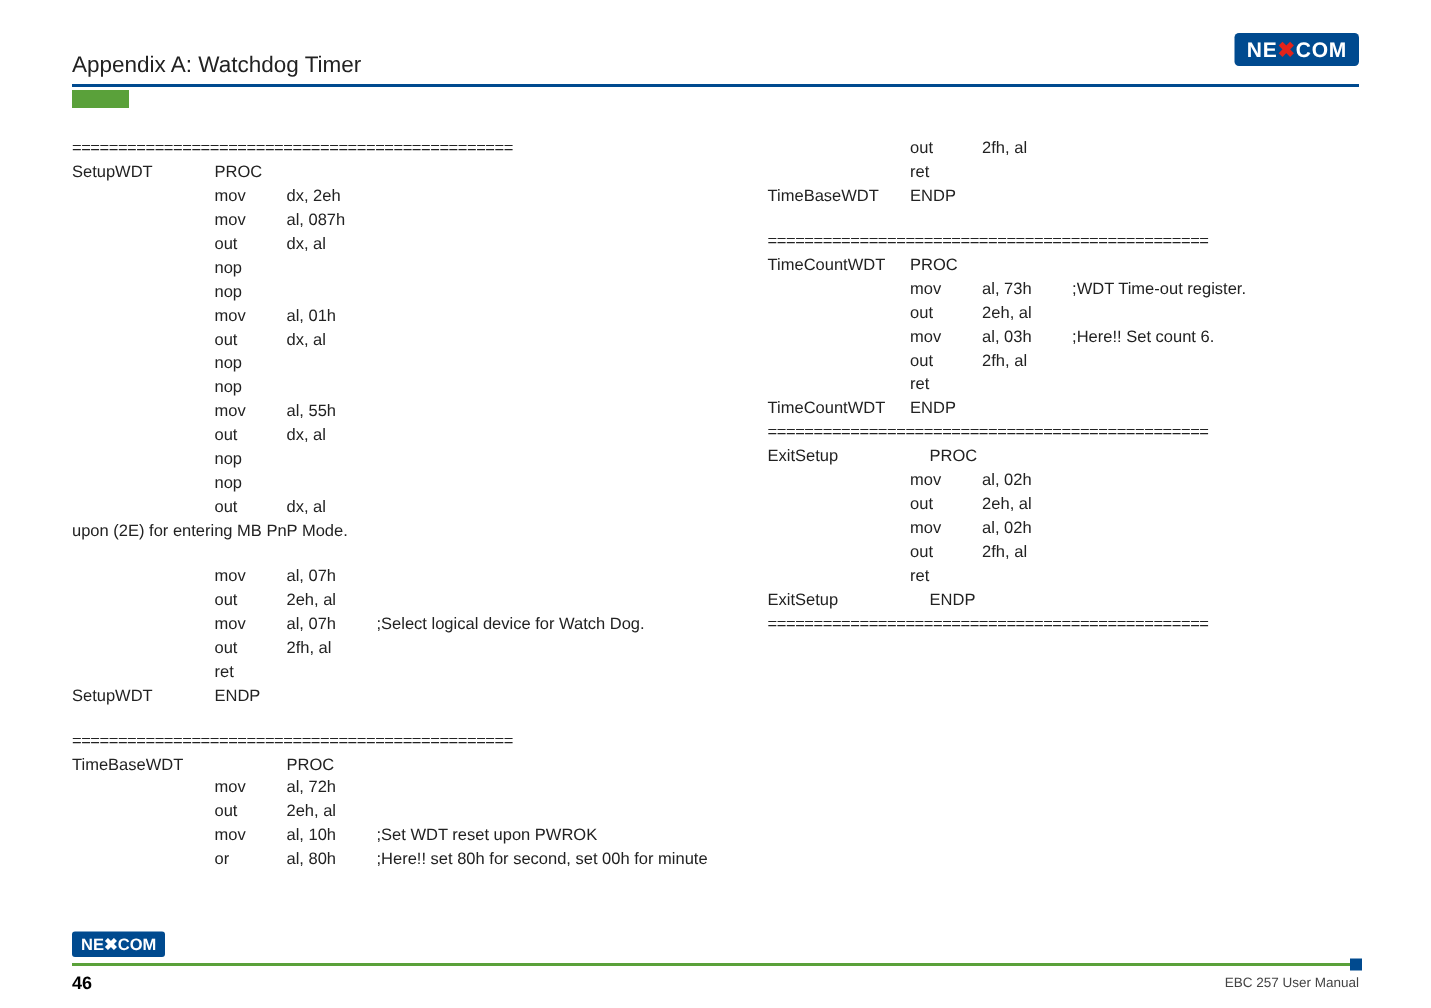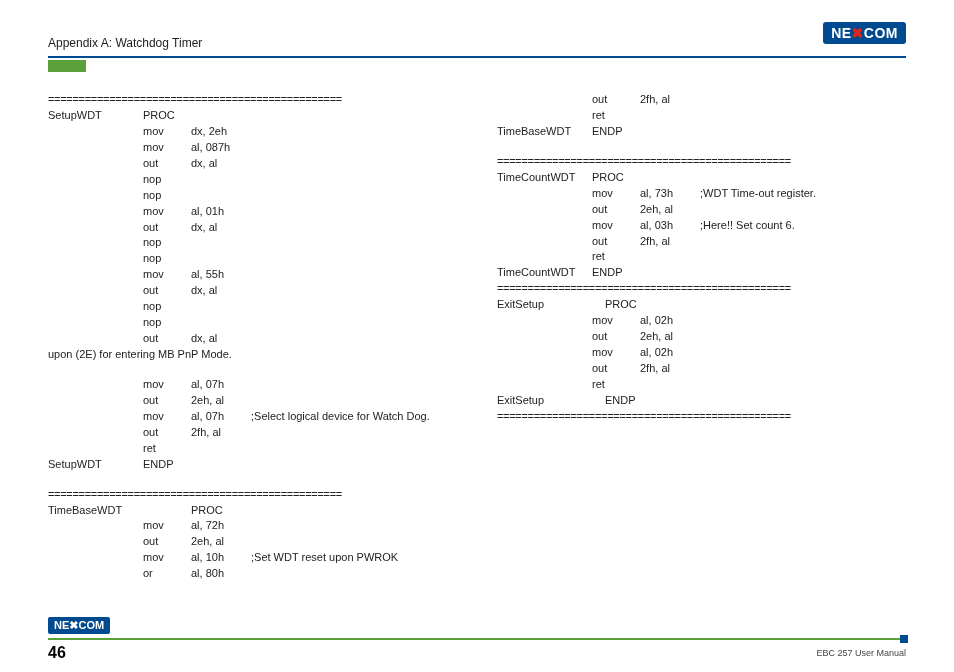--- a/index.html
+++ b/index.html
@@ -13,21 +13,21 @@
     font-size: 11px;
     color: #222;
   }
   .header {
     display: flex;
     justify-content: space-between;
     align-items: center;
     height: 26px;
     margin-bottom: 10px;
   }
-  .header-title { font-size: 12px; color: #222; margin-top: 20px; }
+  .header-title { font-size: 15px; color: #222; margin-top: 20px; }
   .logo {
     background: #004a8f;
     color: #fff;
     font-weight: bold;
     padding: 3px 8px;
     border-radius: 3px;
     font-size: 14px;
     letter-spacing: 0.5px;
   }
   .logo .xicon { color: #e2231a; font-weight: bold; }
@@ -86,21 +86,21 @@
   .footer-logo {
     background:#004a8f;
     color:#fff;
     font-weight:bold;
     padding:2px 6px;
     border-radius:2px;
     font-size:11px;
     margin-bottom:4px;
     display:inline-block;
   }
-  .page-num { font-weight:bold; font-size:16px; color:#000; }
+  .page-num { font-weight:bold; font-size:12px; color:#000; }
 </style>
 </head>
 <body>
 
 <div class="header">
   <div class="header-title">Appendix A: Watchdog Timer</div>
   <div class="logo">NE<span class="xicon">✖</span>COM</div>
 </div>
 <div class="hr-top"></div>
 <div class="green-tab"></div>
@@ -259,20 +259,21 @@
         <div class="asm-line">
           <span class="c-label" style="width:95px"></span>
           <span class="c-op">mov</span>
           <span class="c-arg">al, 10h</span>
           <span class="c-cmt">;Set WDT reset upon PWROK</span>
         </div>
         <div class="asm-line">
           <span class="c-label" style="width:95px"></span>
           <span class="c-op">or</span>
           <span class="c-arg">al, 80h</span>
+          <span class="c-cmt">;Here!! set 80h for second, set 00h for minute</span>
         </div>
       </div>
   </div>
 
   <div class="col">
     <div id="rpre">
         <div class="asm-line">
           <span class="c-label" style="width:95px"></span>
           <span class="c-op">out</span>
           <span class="c-arg">2fh, al</span>

